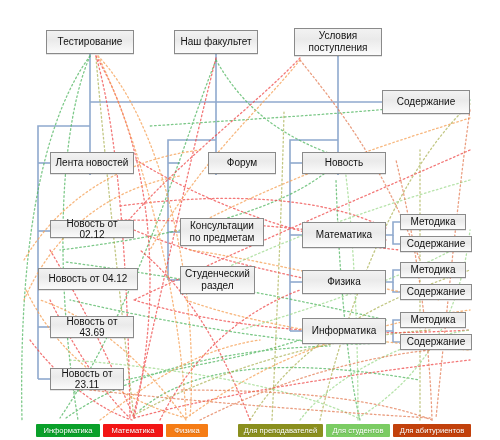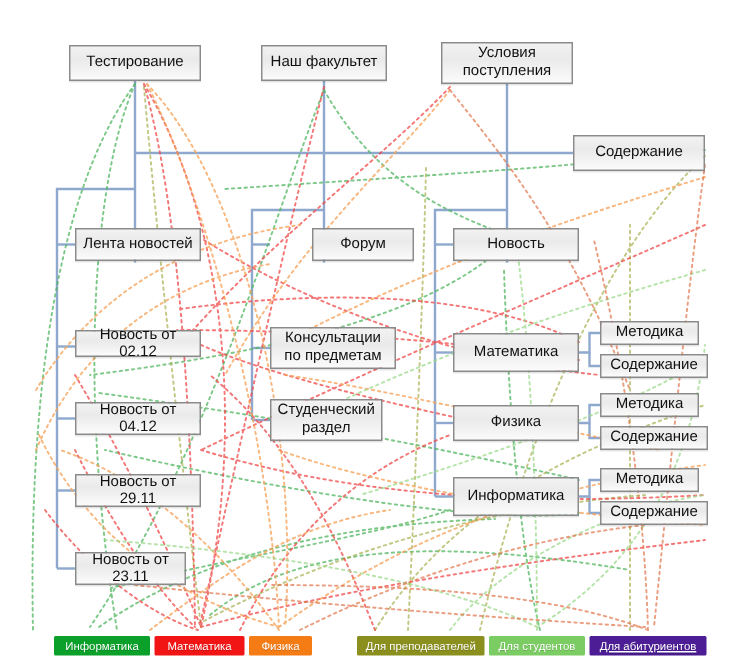--- a/index.html
+++ b/index.html
@@ -198,34 +198,34 @@
       <div class="node two-line" style="left: 294px; top: 28px; width: 88px; height: 28px;">Условия<br>поступления</div>
       <div class="node" style="left: 382px; top: 90px; width: 88px; height: 24px;">Содержание</div>
       <div class="node" style="left: 50px; top: 152px; width: 84px; height: 22px;">Лента новостей</div>
       <div class="node" style="left: 180px; top: 152px; width: 68px; height: 22px; margin-left: 28px;">Форум</div>
       <div class="node" style="left: 302px; top: 152px; width: 84px; height: 22px;">Новость</div>
       <div class="node" style="left: 50px; top: 220px; width: 84px; height: 18px;">Новость от 02.12</div>
       <div class="node two-line" style="left: 180px; top: 218px; width: 84px; height: 28px;">Консультации<br>по предметам</div>
       <div class="node" style="left: 302px; top: 222px; width: 84px; height: 26px;">Математика</div>
       <div class="node" style="left: 400px; top: 214px; width: 66px; height: 16px;">Методика</div>
       <div class="node" style="left: 400px; top: 236px; width: 72px; height: 16px;">Содержание</div>
-      <div class="node" style="left: 50px; top: 268px; width: 84px; height: 22px; text-align: center;">Новость от 04.12</div>
+      <div class="node" style="left: 38px; top: 268px; width: 100px; height: 22px; text-align: center;">Новость от 04.12</div>
       <div class="node two-line" style="left: 180px; top: 266px; width: 75px; height: 28px;">Студенческий<br>раздел</div>
       <div class="node" style="left: 302px; top: 270px; width: 84px; height: 24px;">Физика</div>
       <div class="node" style="left: 400px; top: 262px; width: 66px; height: 16px;">Методика</div>
       <div class="node" style="left: 400px; top: 284px; width: 72px; height: 16px;">Содержание</div>
-      <div class="node" style="left: 50px; top: 316px; width: 84px; height: 22px;">Новость от 29.11</div>
+      <div class="node" style="left: 50px; top: 316px; width: 84px; height: 22px;">Новость от 43.69</div>
       <div class="node" style="left: 302px; top: 318px; width: 84px; height: 26px;">Информатика</div>
       <div class="node" style="left: 400px; top: 312px; width: 66px; height: 16px;">Методика</div>
       <div class="node" style="left: 400px; top: 334px; width: 72px; height: 16px;">Содержание</div>
       <div class="node" style="left: 50px; top: 368px; width: 74px; height: 22px;">Новость от 23.11</div>
     </div>
 
   <div id="legend">
       <div class="legend-tag" style="left: 36px; top: 424px; width: 64px; background: rgb(10, 160, 42);">Информатика</div>
       <div class="legend-tag" style="left: 103px; top: 424px; width: 60px; background: rgb(242, 21, 21);">Математика</div>
       <div class="legend-tag" style="left: 166px; top: 424px; width: 42px; background: rgb(245, 124, 21);">Физика</div>
       <div class="legend-tag" style="left: 238px; top: 424px; width: 85px; background: rgb(138, 143, 30);">Для преподавателей</div>
       <div class="legend-tag" style="left: 326px; top: 424px; width: 64px; background: rgb(123, 204, 99);">Для студентов</div>
-      <div class="legend-tag" style="left: 393px; top: 424px; width: 78px; background: #4c1d95; text-decoration: underline;">Для абитуриентов</div>
+      <div class="legend-tag" style="left: 393px; top: 424px; width: 78px; background: #c2410c;">Для абитуриентов</div>
     </div>
 
 </div>
 
 </body></html>

